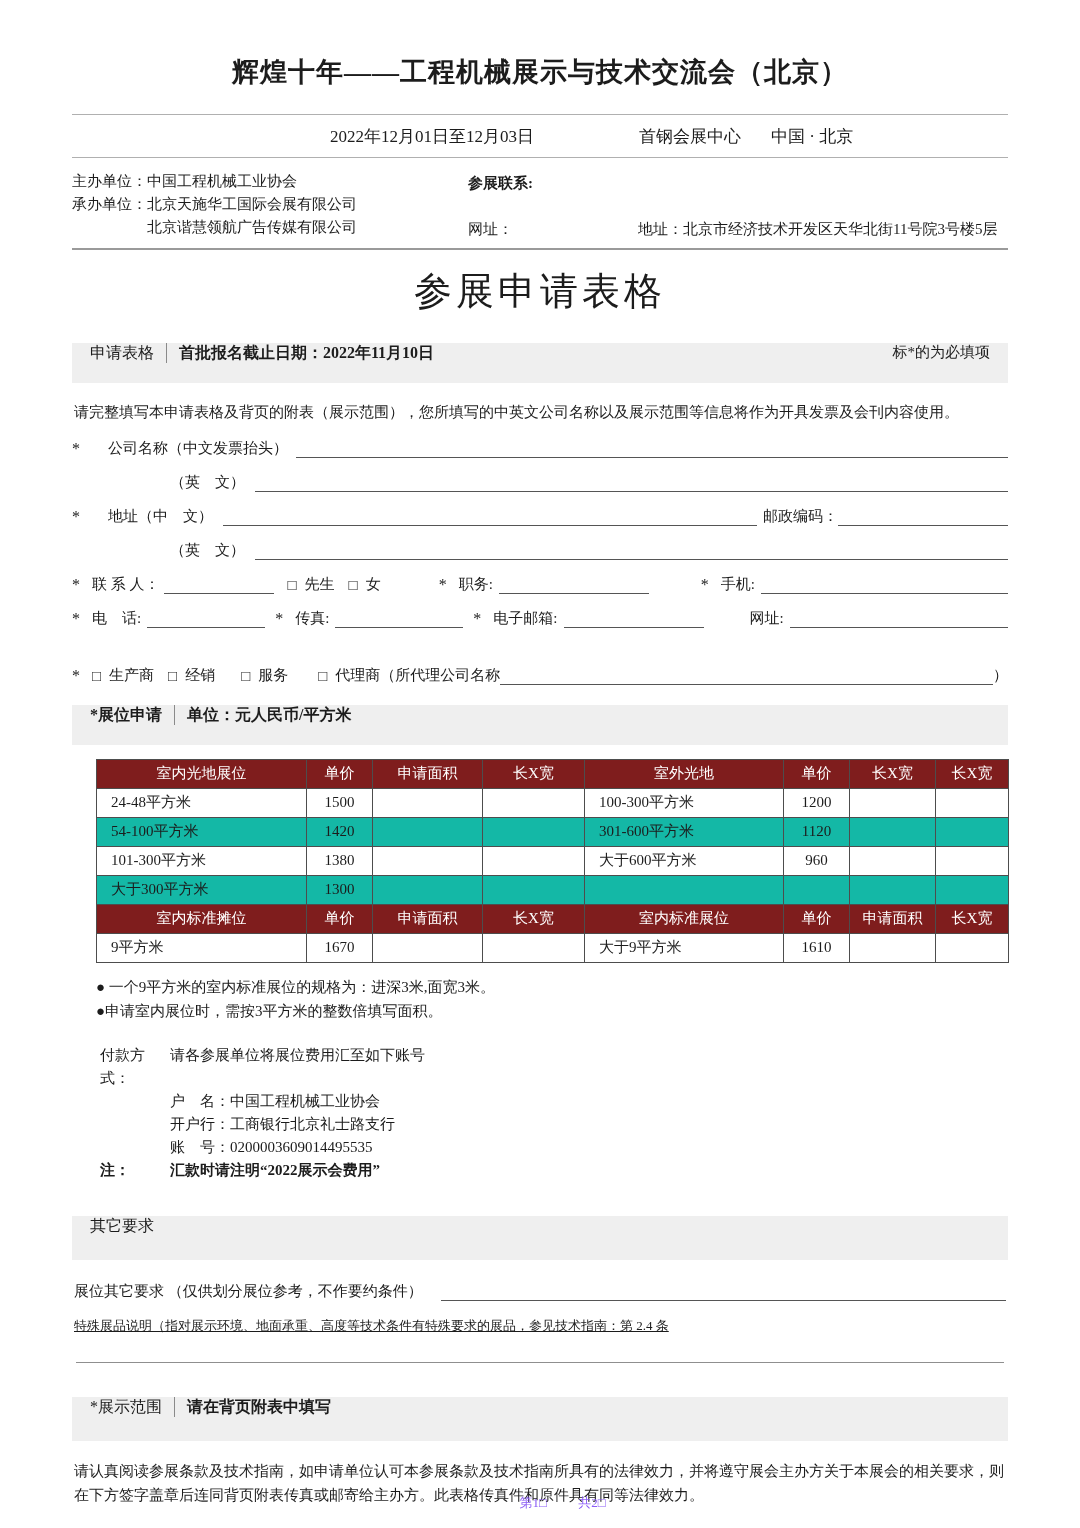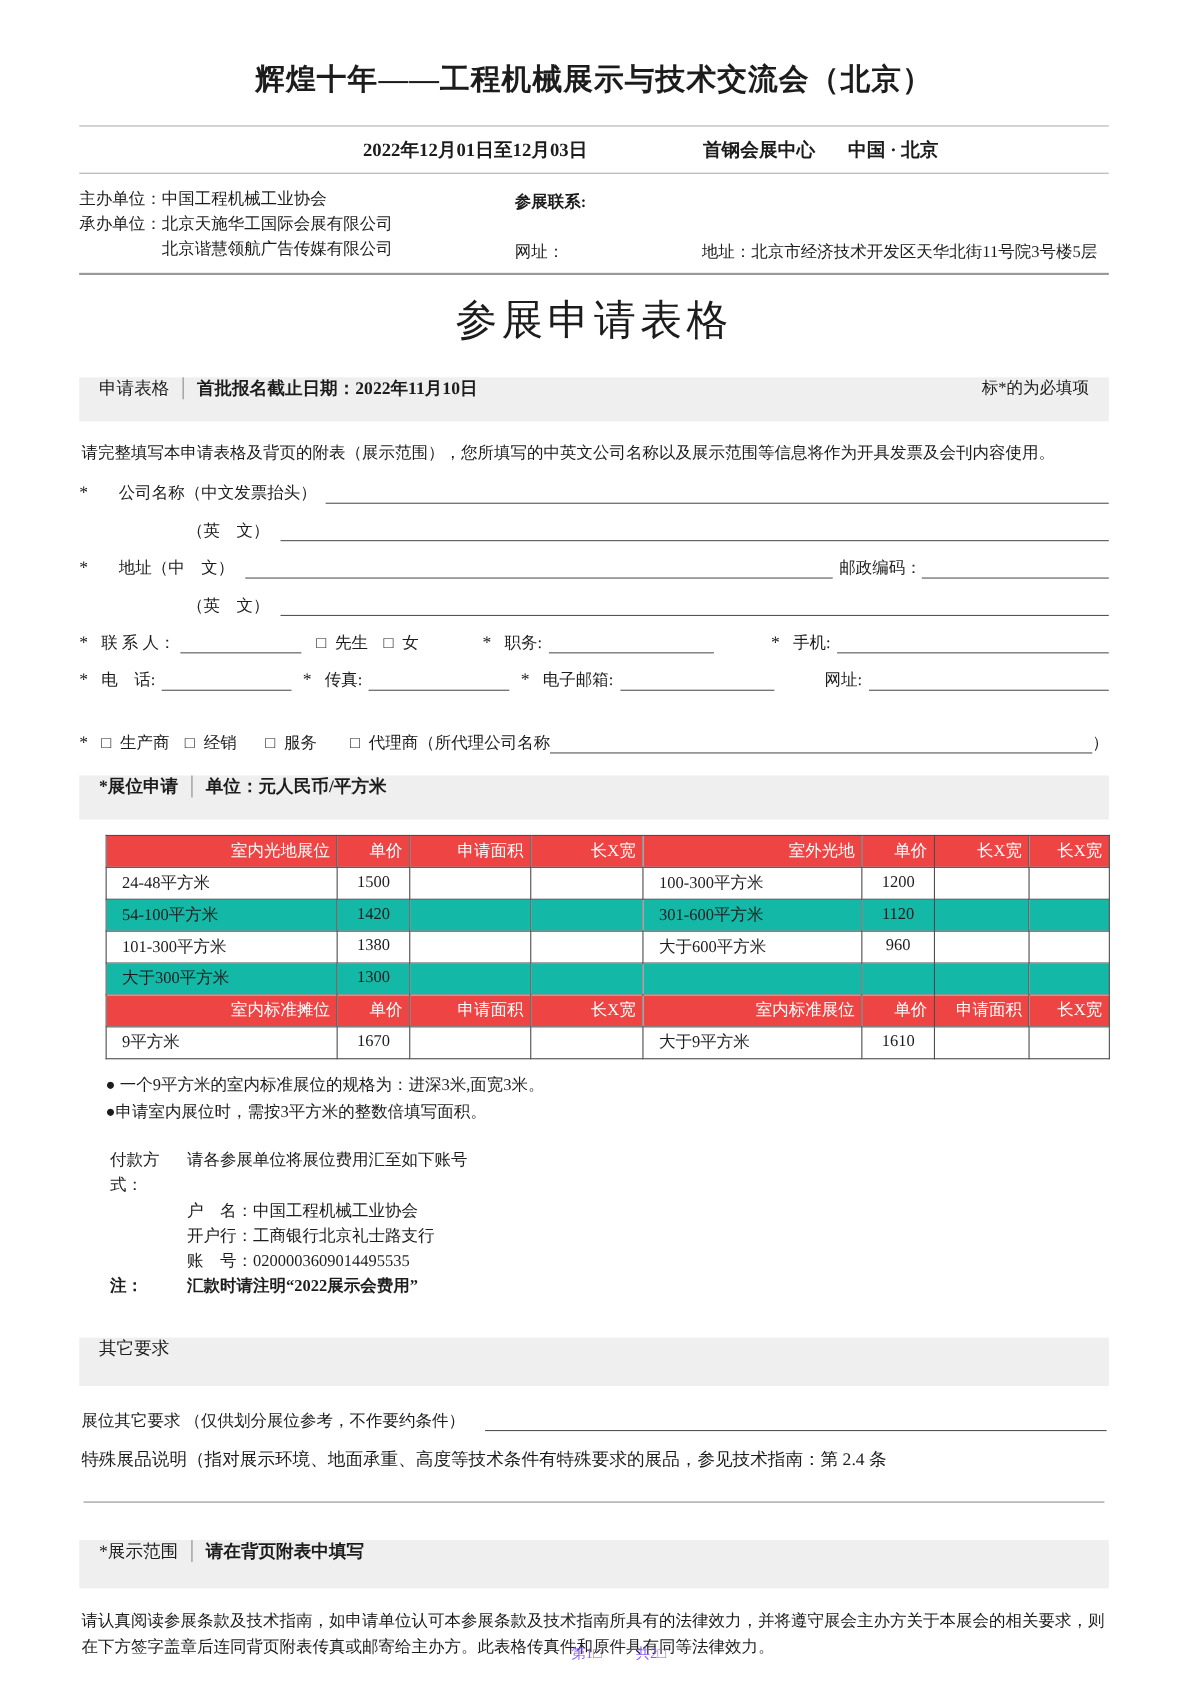--- a/index.html
+++ b/index.html
@@ -10,21 +10,21 @@
     color:#1c1c1c;
   }
   .page { position:relative; width:1080px; height:1528px; background:#fff; padding:0 72px; }
 
   .main-title { padding-top:54px; font-size:27px; font-weight:700; text-align:center; letter-spacing:1px; }
 
   .rule { border:none; border-top:1px solid #b0b0b0; margin:0; }
   .rule.m-top { margin-top:24px; }
   .rule.thick { border-top:2px solid #9a9a9a; }
 
-  .date-row { display:flex; align-items:center; height:42px; font-size:17px; font-weight:700; padding-left:258px;text-align:right; }
+  .date-row { display:flex; align-items:center; height:42px; font-size:17px; font-weight:400; padding-left:258px;text-align:right; }
   .date-row .venue { margin-left:105px; }
   .date-row .loc { margin-left:30px; }
 
   .org-block { position:relative; height:90px; padding-top:12px; font-size:15px; }
   .org-line { display:flex; line-height:23px; }
   .org-line .indent { margin-left:75px; }
   .org-contact { position:absolute; left:396px; top:16px; font-weight:700; }
   .org-web { position:absolute; left:396px; top:62px; }
   .org-addr { position:absolute; left:566px; top:62px; }
 
@@ -40,37 +40,37 @@
 
   .frow { display:flex; align-items:flex-end; font-size:15px; margin-top:15px; }
   .star { width:20px; font-size:16px; }
   .u { display:inline-block; border-bottom:1px solid #555; height:19px; }
   .u.grow { flex:1; }
   .cb { font-size:15px; margin:0 8px 0 14px; }
   .lab { white-space:nowrap; }
 
   .booth-table { border-collapse:collapse; width:912px; margin:14px 0 0 24px; font-size:15px; table-layout:fixed; }
   .booth-table td { border:1px solid #4d4d4d; height:29px; padding:1px 6px; overflow:hidden; }
-  .booth-table tr.hrow td { background:#ef4444; color:#fff; text-align:right; font-size:15px; }
+  .booth-table tr.hrow td { background:#7f1d1d; color:#fff; text-align:center; font-size:15px; }
   .booth-table td.lbl { text-align:left; padding-left:14px; }
   .booth-table td.num { text-align:center; }
   .booth-table tr.stripe td { background:#14b8a6; }
 
   .tnotes { margin:12px 0 0 24px; font-size:15px; line-height:1.65; }
 
   .pay-block { margin:20px 0 0 28px; font-size:15px; line-height:23px; }
   .pay-line { display:flex; }
   .pay-line .plab { width:70px; flex:0 0 70px; }
   .pay-line .bold { font-weight:700; }
 
   .fill-line { border-bottom:1px solid #8f8f8f; height:2px; margin:26px 4px 0; }
 
   .other-line1 { display:flex; align-items:flex-end; font-size:15px; margin:22px 2px 0; }
   .other-line1 .u { margin-left:18px; }
-  .other-line2 { font-size:16px; margin:16px 2px 0; }
+  .other-line2 { font-size:13px; margin:16px 2px 0;text-decoration:underline; }
 
   .scope-par { margin:18px 2px 0; font-size:15px; line-height:1.6; }
 
   .footer { position:absolute; left:0; right:0; bottom:16px; text-align:center; font-size:13px; color:#8b5cf6;margin-left:45px; }
   .footer span { margin:0 14px; }
 
   .mt20 { margin-top:20px;font-weight:bold; }
   .mt34 { margin-top:34px; }
   .mt38 { margin-top:38px; }
 </style>

